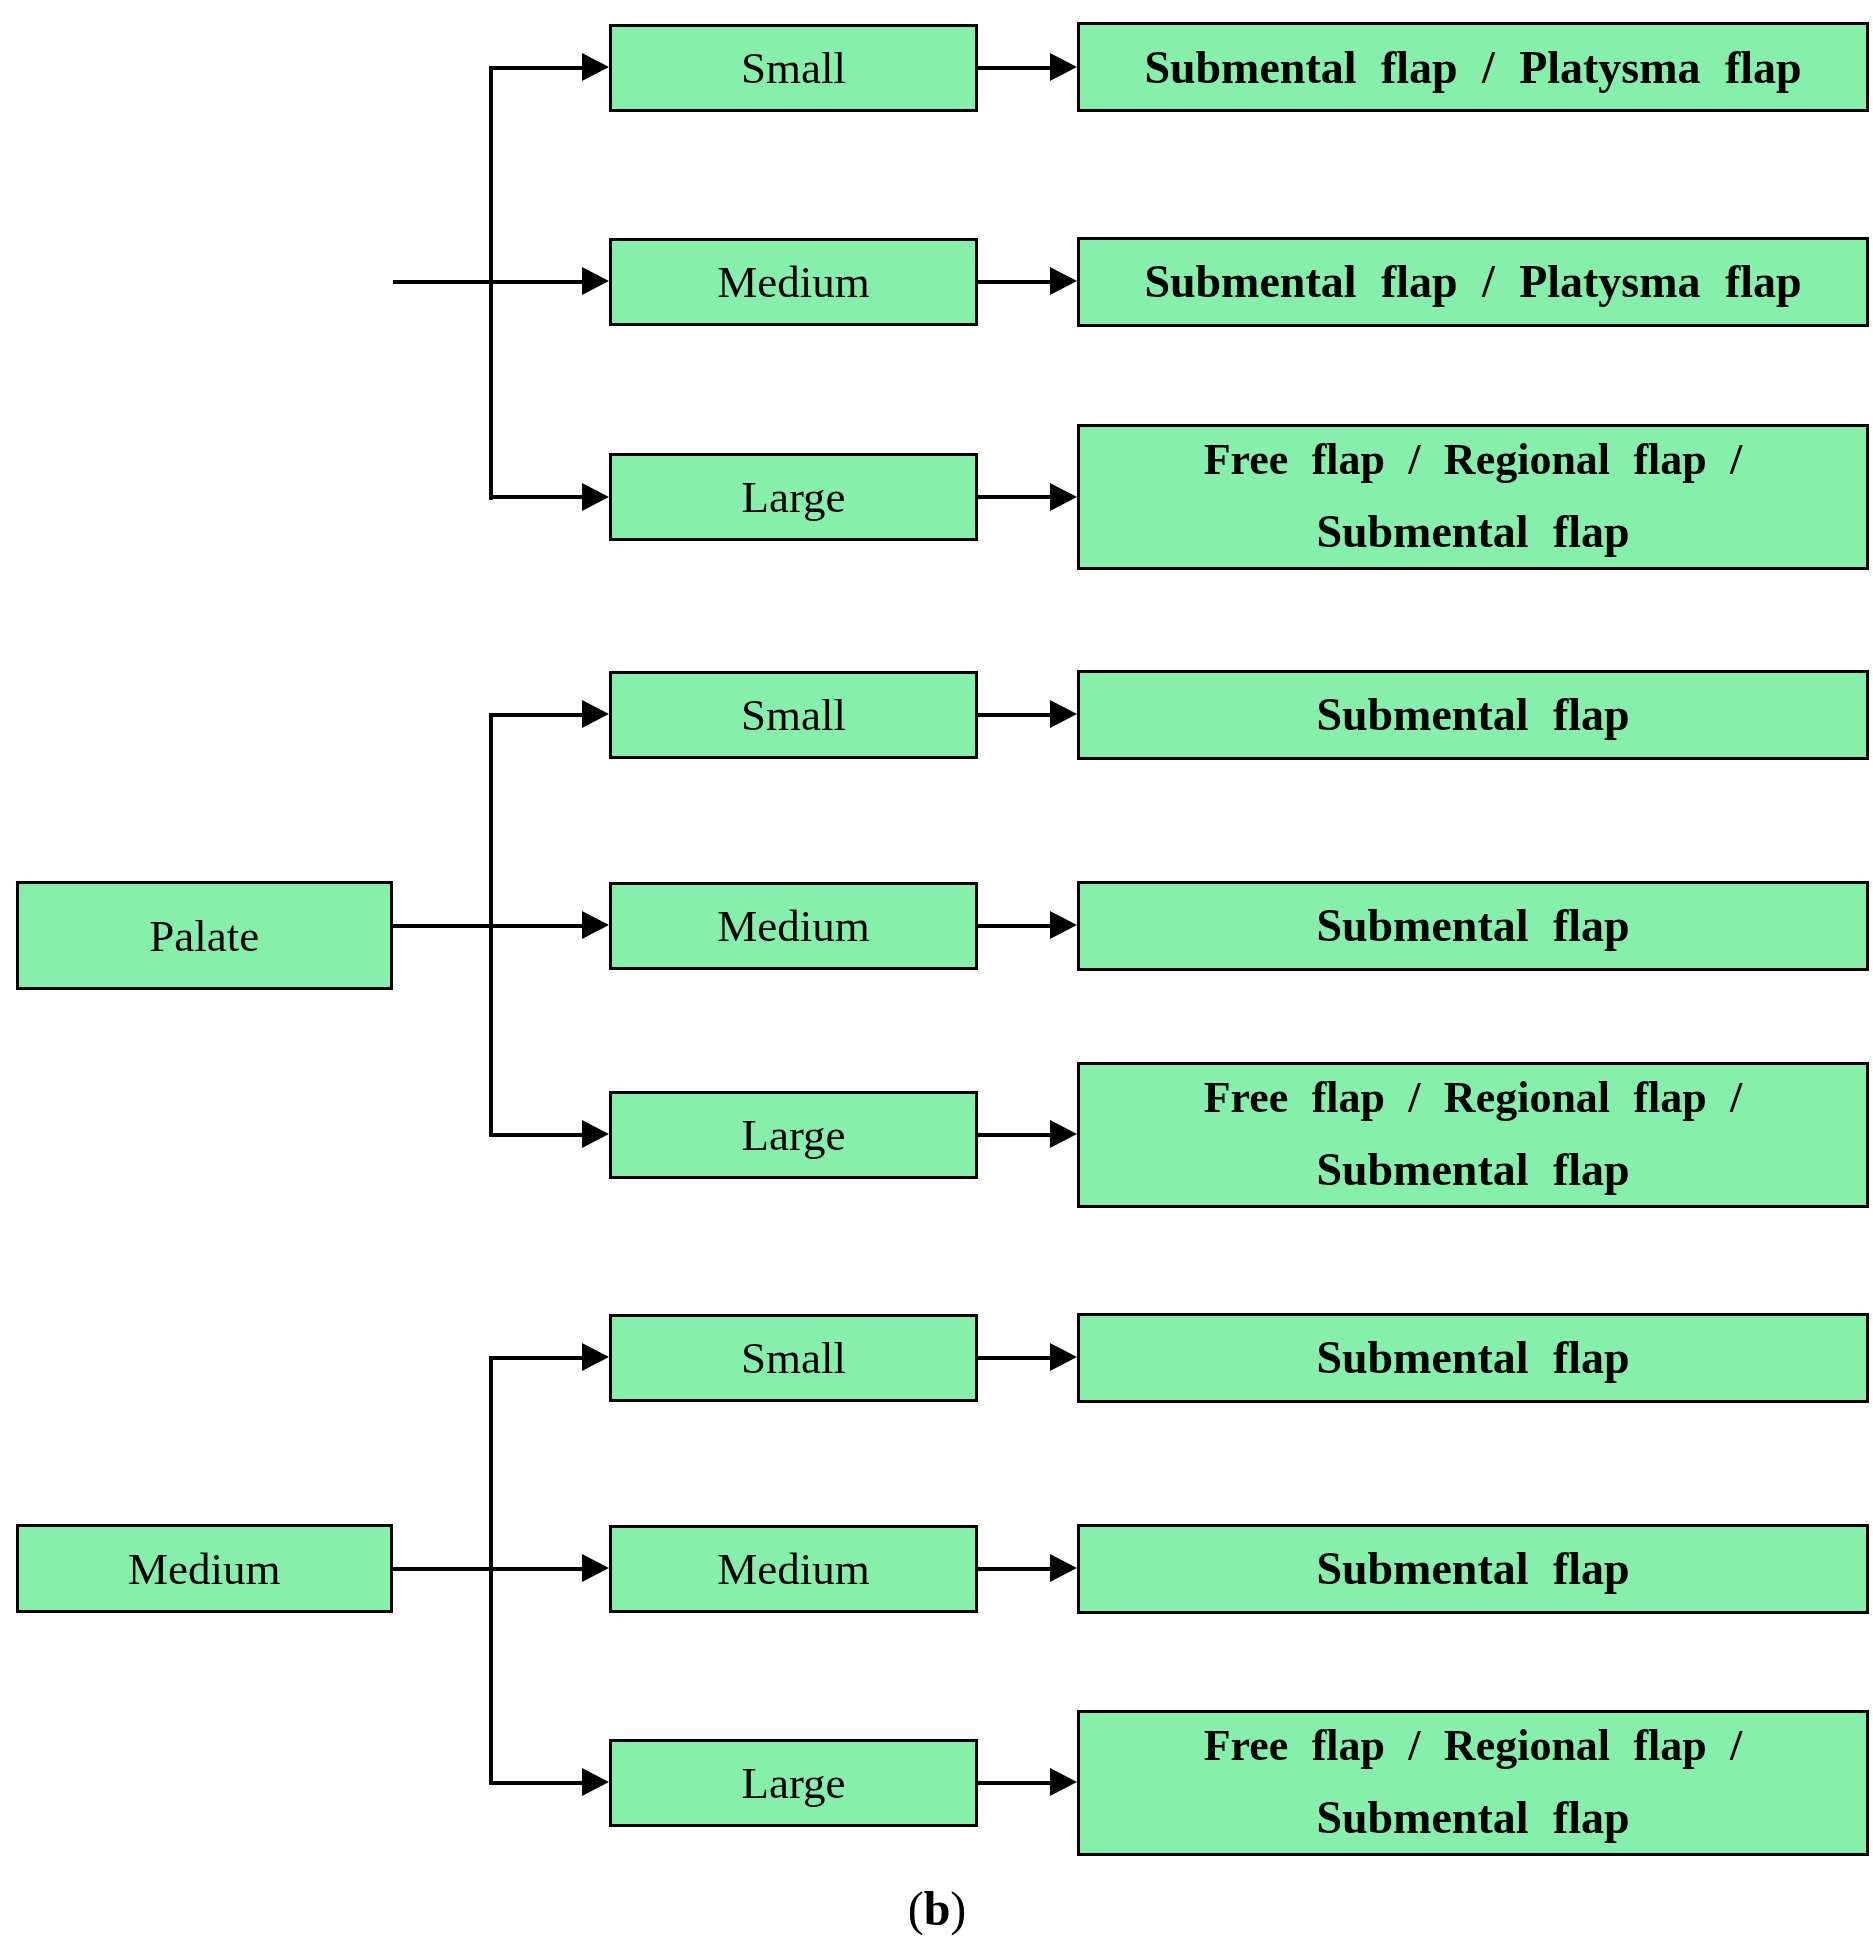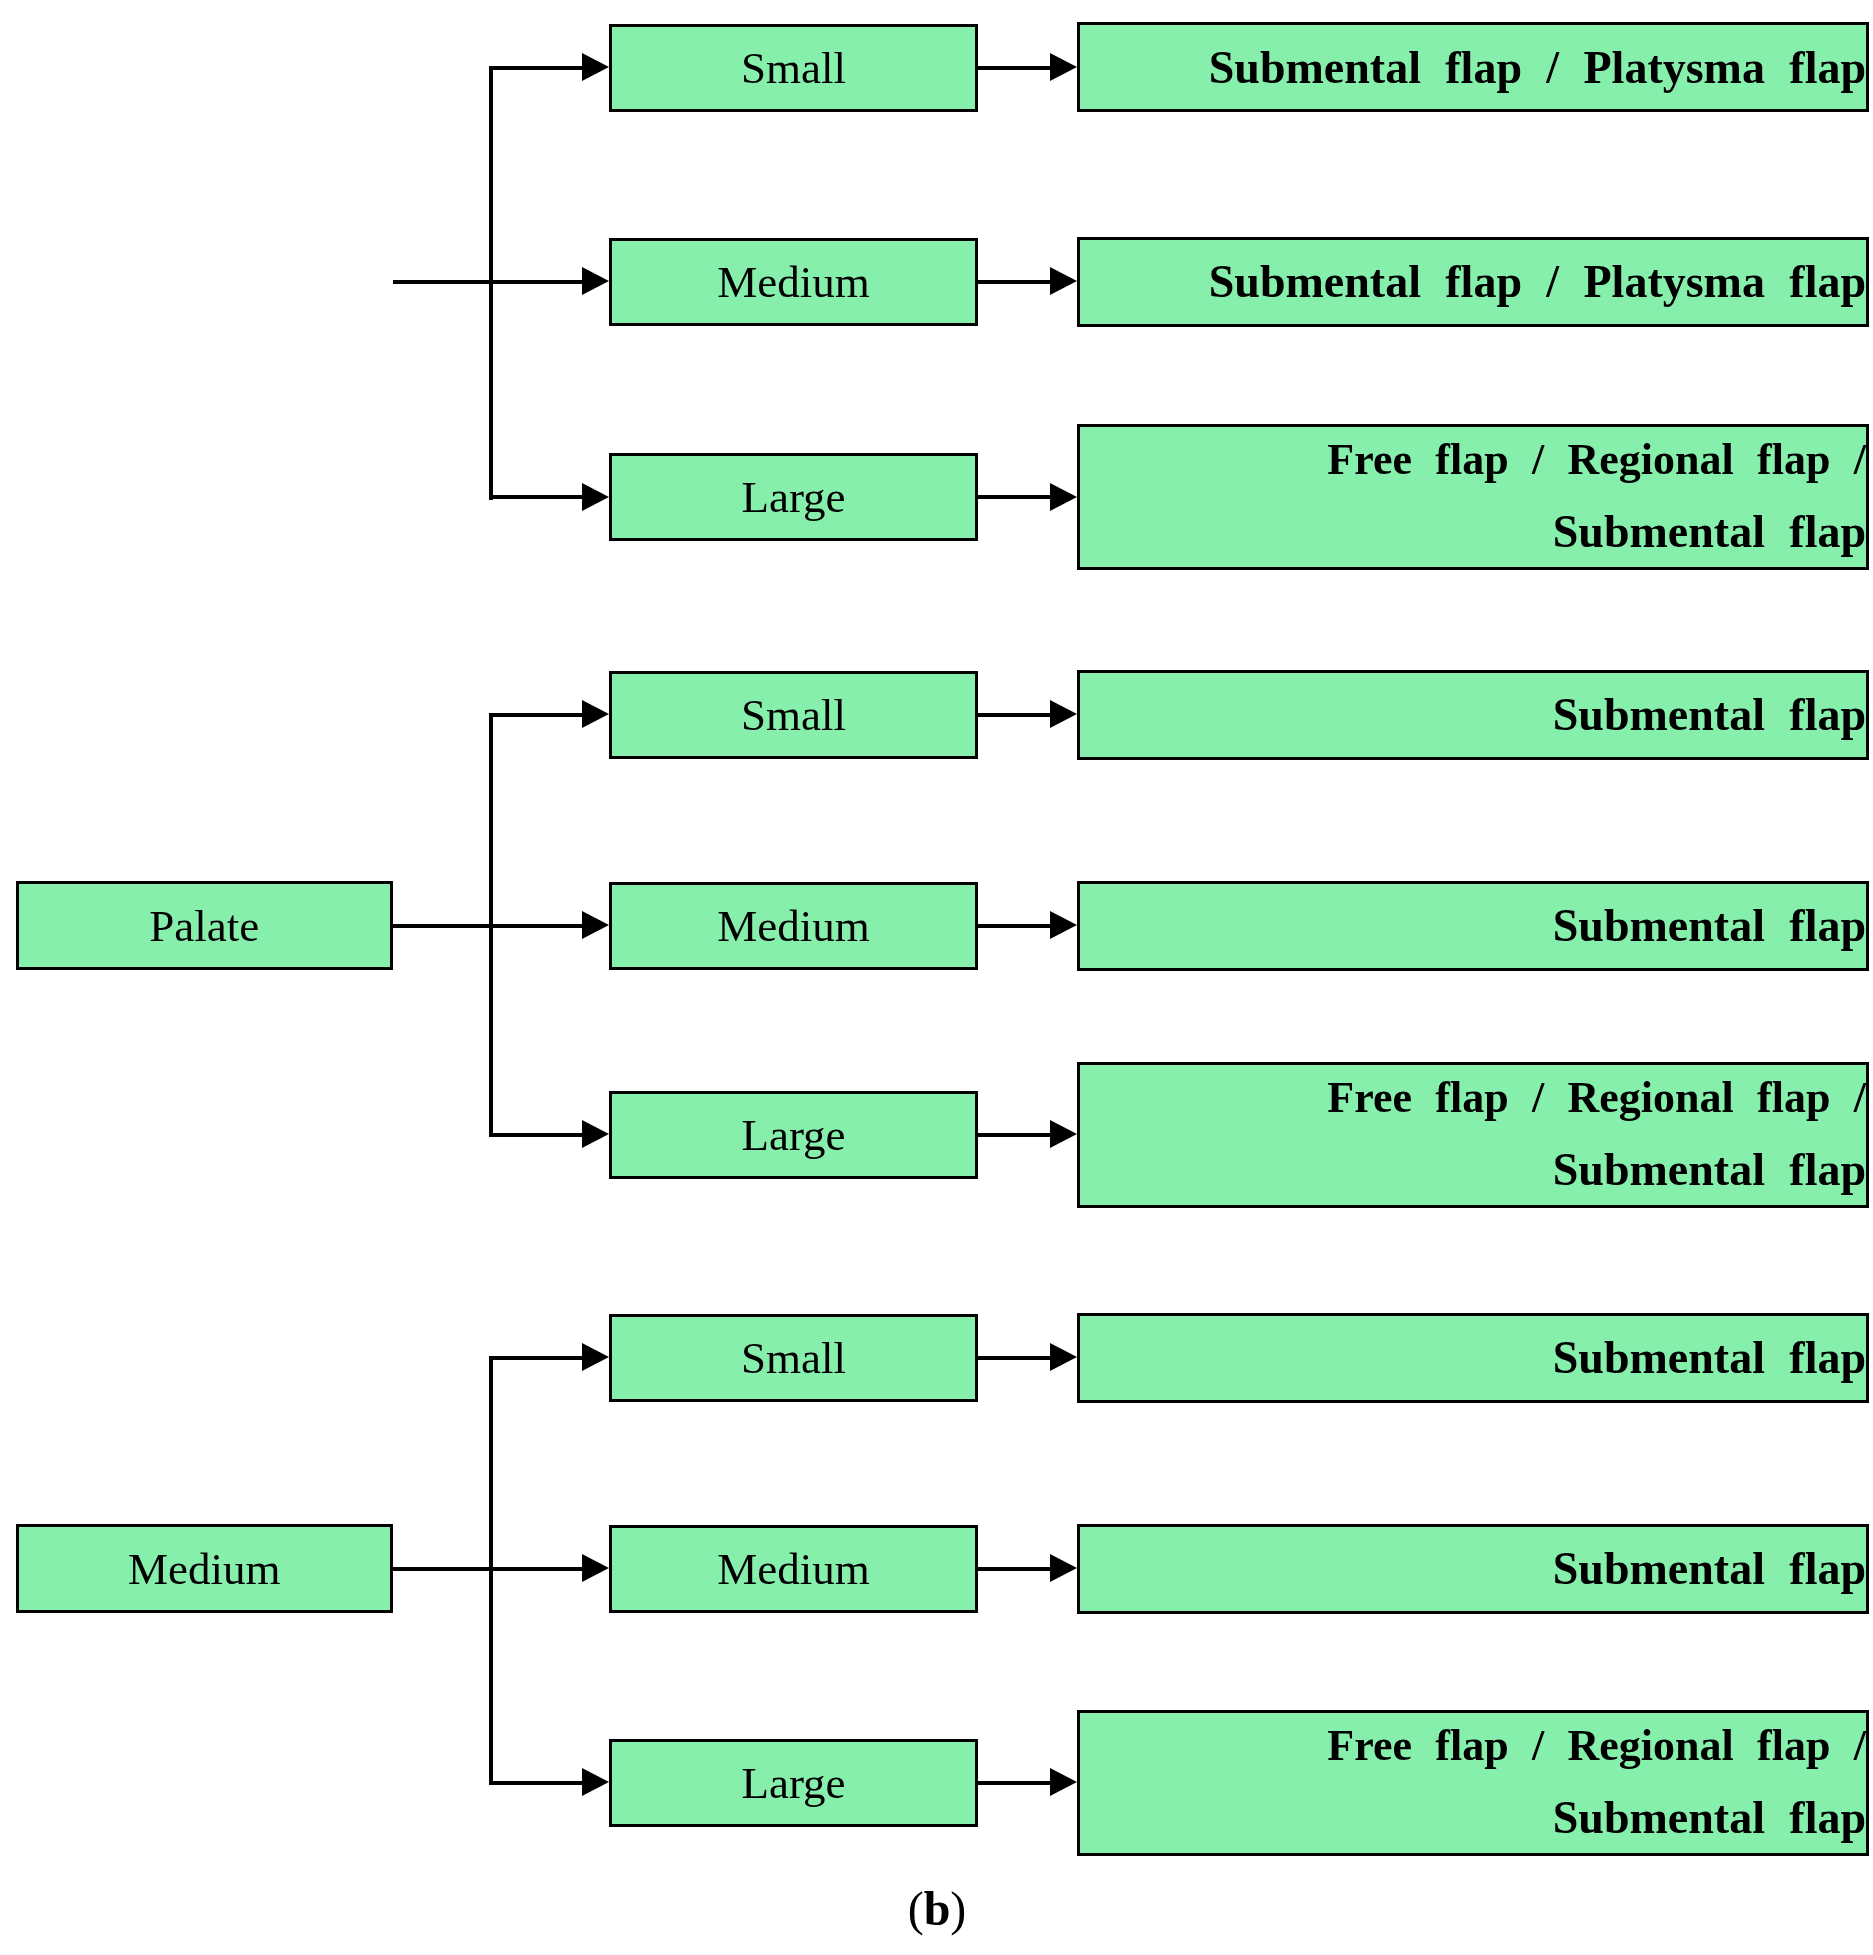--- a/index.html
+++ b/index.html
@@ -22,21 +22,21 @@
     justify-content: center;
     text-align: center;
   }
   .box.source span,
   .box.size span {
     font-size: 45px;
     font-weight: 400;
     word-spacing: 0.30em;
     white-space: nowrap;
   }
-  .box.result { line-height: 1.6; align-items: flex-end; }
+  .box.result { line-height: 1.6; }
   .r-bold {
     font-size: 46px;
     font-weight: 700;
     word-spacing: 0.28em;
     white-space: nowrap;
   }
   .r-reg {
     font-size: 44px;
     font-weight: 700;
     word-spacing: 0.28em;
@@ -84,21 +84,21 @@
     <span class="r-bold">Submental flap / Platysma flap</span>
   </div>
   <div class="box result" style="left:1077px;top:237px;width:792px;height:90px">
     <span class="r-bold">Submental flap / Platysma flap</span>
   </div>
   <div class="box result" style="left:1077px;top:424px;width:792px;height:146px">
     <span class="r-reg">Free flap / Regional flap /</span>
     <span class="r-bold">Submental flap</span>
   </div>
 
-  <div class="box source" style="left:15.7px;top:881px;width:377px;height:89px">
+  <div class="box source" style="left:15.7px;top:881px;width:377px;height:109px">
     <span>Palate</span>
   </div>
 
   <div class="box size" style="left:609px;top:671px;width:369px;height:88px">
     <span>Small</span>
   </div>
   <div class="box size" style="left:609px;top:882px;width:369px;height:88px">
     <span>Medium</span>
   </div>
   <div class="box size" style="left:609px;top:1091px;width:369px;height:88px">

